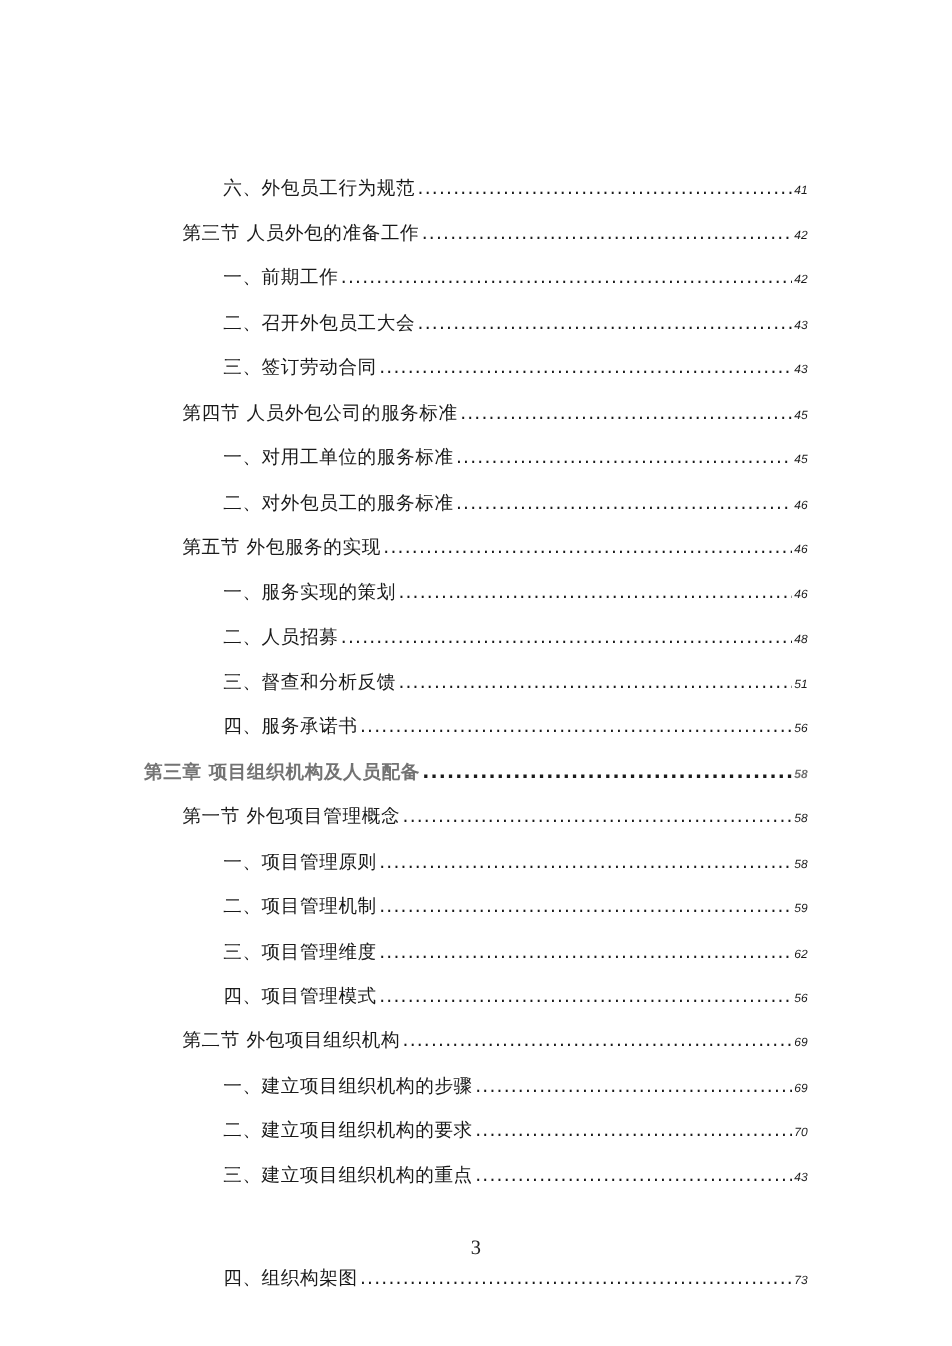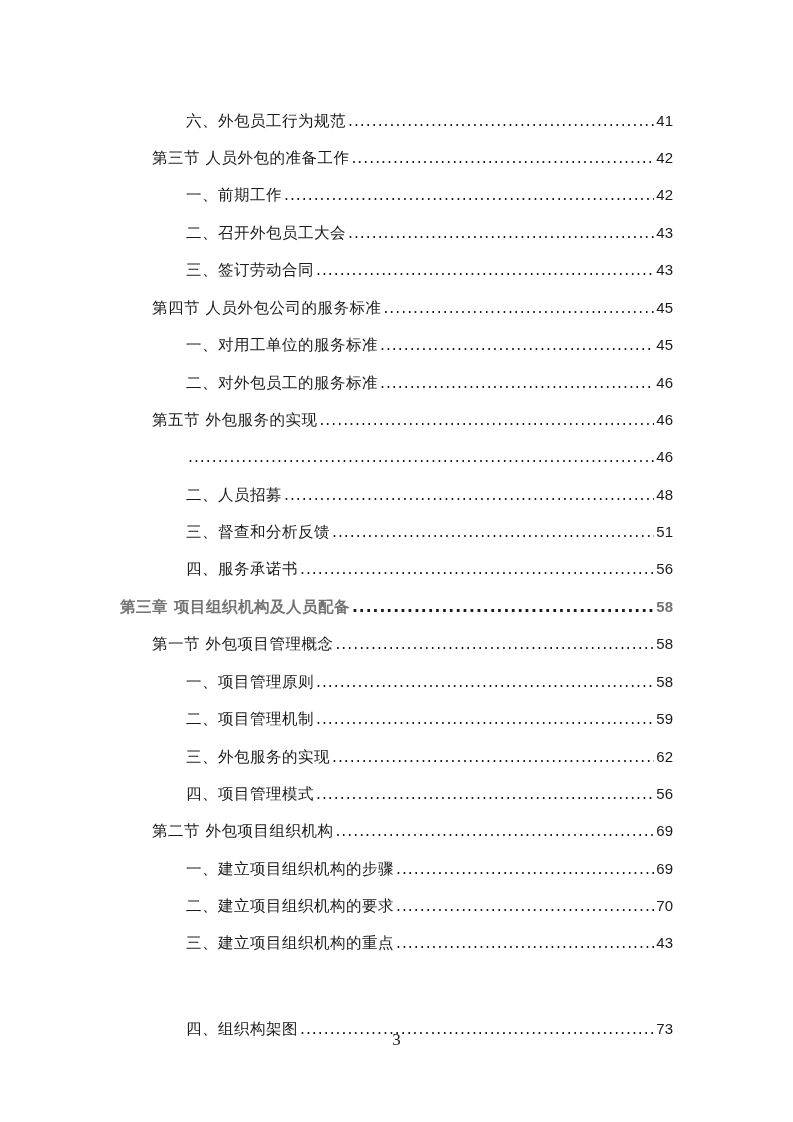--- a/index.html
+++ b/index.html
@@ -30,35 +30,37 @@
       font-size: 15.5px;
       white-space: nowrap;
       right: 120px;
     }
     .toc-entry.level-1 { left: 120px; font-weight: bold; color: #737373; }
     .toc-entry.level-2 { left: 152px; text-align: center; }
     .toc-entry.level-3 { left: 186px; }
     .toc-title {
       flex: 0 0 auto;
       letter-spacing: 0.5px;
+      margin-top: 36px;
     }
     .toc-leader {
       flex: 1 1 auto;
       overflow: hidden;
       margin: 0 2px;
       letter-spacing: 1px;
       color: #1a1a1a;
     }
     .toc-leader::before {
       content: "........................................................................................................................................................................................................";
     }
     .toc-page {
       flex: 0 0 auto;
       font-family: "Liberation Sans", sans-serif;
-      font-size: 15px;
+      font-size: 10px;
+      font-style: italic;
     }
     .page-number {
       position: absolute;
       top: 1030px;
       left: 0;
       width: 793px;
       text-align: center;
       font-family: "Liberation Serif", serif;
       font-size: 17px;
       color: #222;
@@ -107,20 +109,21 @@
     <span class="toc-title">二、对外包员工的服务标准</span>
     <span class="toc-leader"></span>
     <span class="toc-page">46</span>
   </div>
   <div class="toc-entry level-2" style="top:305px">
     <span class="toc-title">第五节  外包服务的实现</span>
     <span class="toc-leader"></span>
     <span class="toc-page">46</span>
   </div>
   <div class="toc-entry level-3" style="top:342px">
+    <span class="toc-title">一、服务实现的策划</span>
     <span class="toc-leader"></span>
     <span class="toc-page">46</span>
   </div>
   <div class="toc-entry level-3" style="top:380px">
     <span class="toc-title">二、人员招募</span>
     <span class="toc-leader"></span>
     <span class="toc-page">48</span>
   </div>
   <div class="toc-entry level-3" style="top:417px">
     <span class="toc-title">三、督查和分析反馈</span>
@@ -146,21 +149,21 @@
     <span class="toc-title">一、项目管理原则</span>
     <span class="toc-leader"></span>
     <span class="toc-page">58</span>
   </div>
   <div class="toc-entry level-3" style="top:604px">
     <span class="toc-title">二、项目管理机制</span>
     <span class="toc-leader"></span>
     <span class="toc-page">59</span>
   </div>
   <div class="toc-entry level-3" style="top:642px">
-    <span class="toc-title">三、外包服务的实现</span>
+    <span class="toc-title">三、项目管理维度</span>
     <span class="toc-leader"></span>
     <span class="toc-page">62</span>
   </div>
   <div class="toc-entry level-3" style="top:679px">
     <span class="toc-title">四、项目管理模式</span>
     <span class="toc-leader"></span>
     <span class="toc-page">56</span>
   </div>
   <div class="toc-entry level-2" style="top:716px">
     <span class="toc-title">第二节  外包项目组织机构</span>

